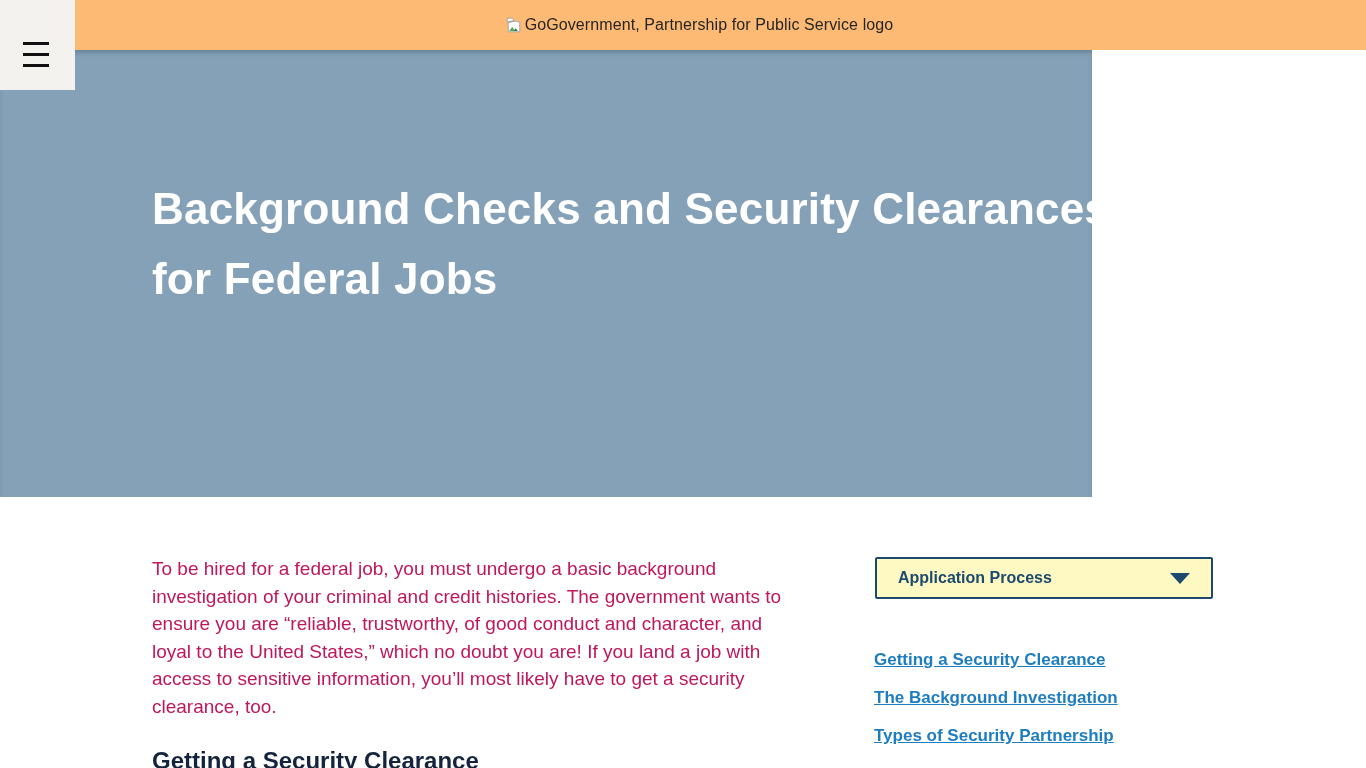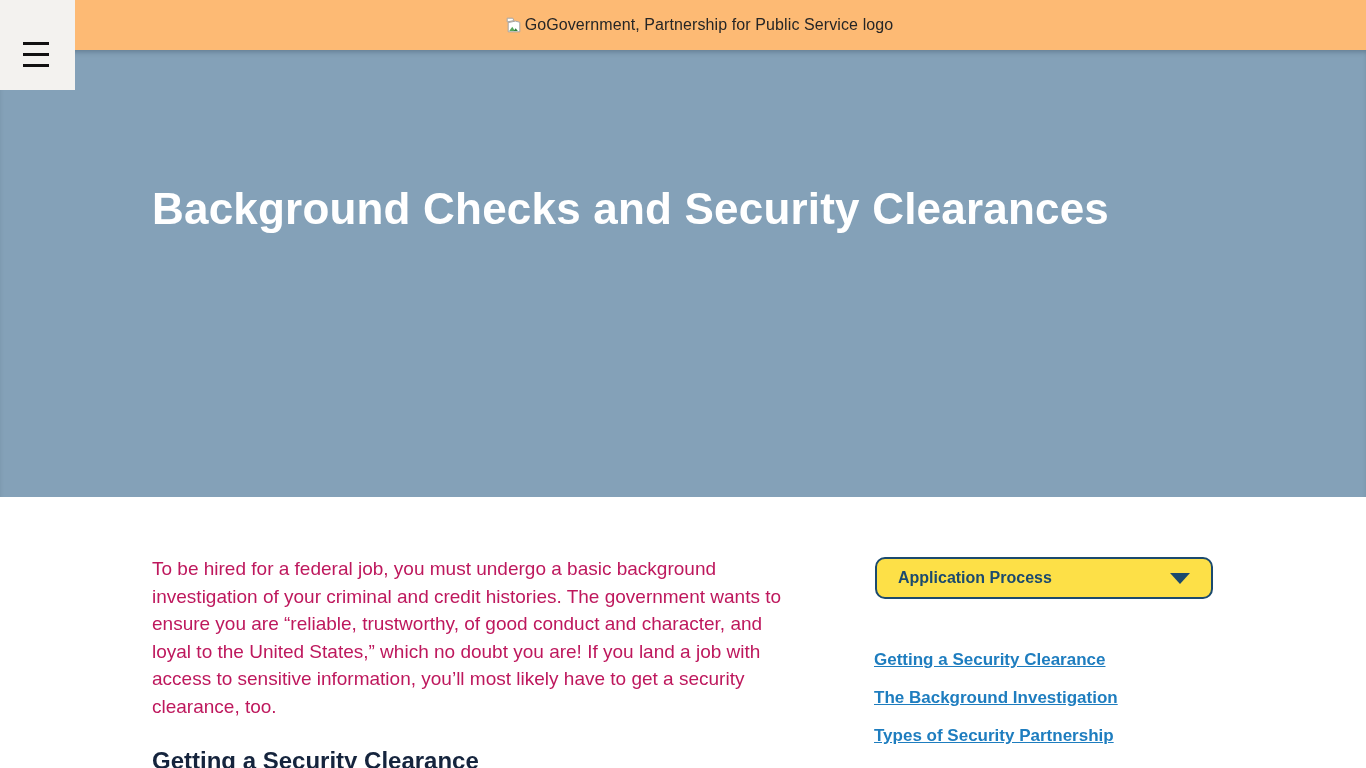--- a/index.html
+++ b/index.html
@@ -41,21 +41,21 @@
     position: absolute; left: 23px; top: 42px;
     display: flex; flex-direction: column; gap: 8px;
   }
   .hamburger i {
     display: block; width: 26px; height: 3px; background: #111111;
   }
 
   
   .hero {
     position: absolute; left: 0; top: 50px;
-    width: 1366px; height: 447px;
+    width: 1092px; height: 447px;
     background: #84a1b8;
     box-shadow: inset 0 4px 5px -2px rgba(40,60,75,0.35);
   }
   .hero h1 {
     position: absolute; left: 152px; top: 124px;
     width: 1100px;
     font-size: 44px; line-height: 70px; font-weight: bold;
     color: #ffffff; letter-spacing: 0.2px;
   }
   .hero h1 span { display: block; }
@@ -70,23 +70,23 @@
   .section-heading {
     position: absolute; left: 152px; top: 746px;
     font-size: 24px; line-height: 29px; font-weight: bold;
     color: #15243d;
   }
 
   
   .dropdown {
     position: absolute; left: 875px; top: 557px;
     width: 338px; height: 42px;
-    background: #fde047;
+    background: #fef9c3;
     border: 2px solid #1b4a6e;
-    border-radius: 10px;
+    border-radius: 2px;
     display: flex; align-items: center; justify-content: space-between;
     padding: 0 21px;
     cursor: pointer;
   }
   .dropdown-label {
     font-size: 16px; font-weight: bold; color: #1b4a6e;
     font-family: "Liberation Sans", "DejaVu Sans", sans-serif;
   }
   .caret {
     width: 0; height: 0;
@@ -127,20 +127,21 @@
     <span class="hamburger">
       <i></i>
         <i></i>
         <i></i>
     </span>
   </button>
 
   <section class="hero">
     <h1>
       <span>Background Checks and Security Clearances</span>
+      <span>for Federal Jobs</span>
     </h1>
   </section>
 
   <main>
     <p class="intro-paragraph">To be hired for a federal job, you must undergo a basic background investigation of your criminal and credit histories. The government wants to ensure you are “reliable, trustworthy, of good conduct and character, and loyal to the United States,” which no doubt you are! If you land a job with access to sensitive information, you’ll most likely have to get a security clearance, too.</p>
     <h2 class="section-heading">Getting a Security Clearance</h2>
 
     <aside>
       <button class="dropdown">
         <span class="dropdown-label">Application Process</span>

